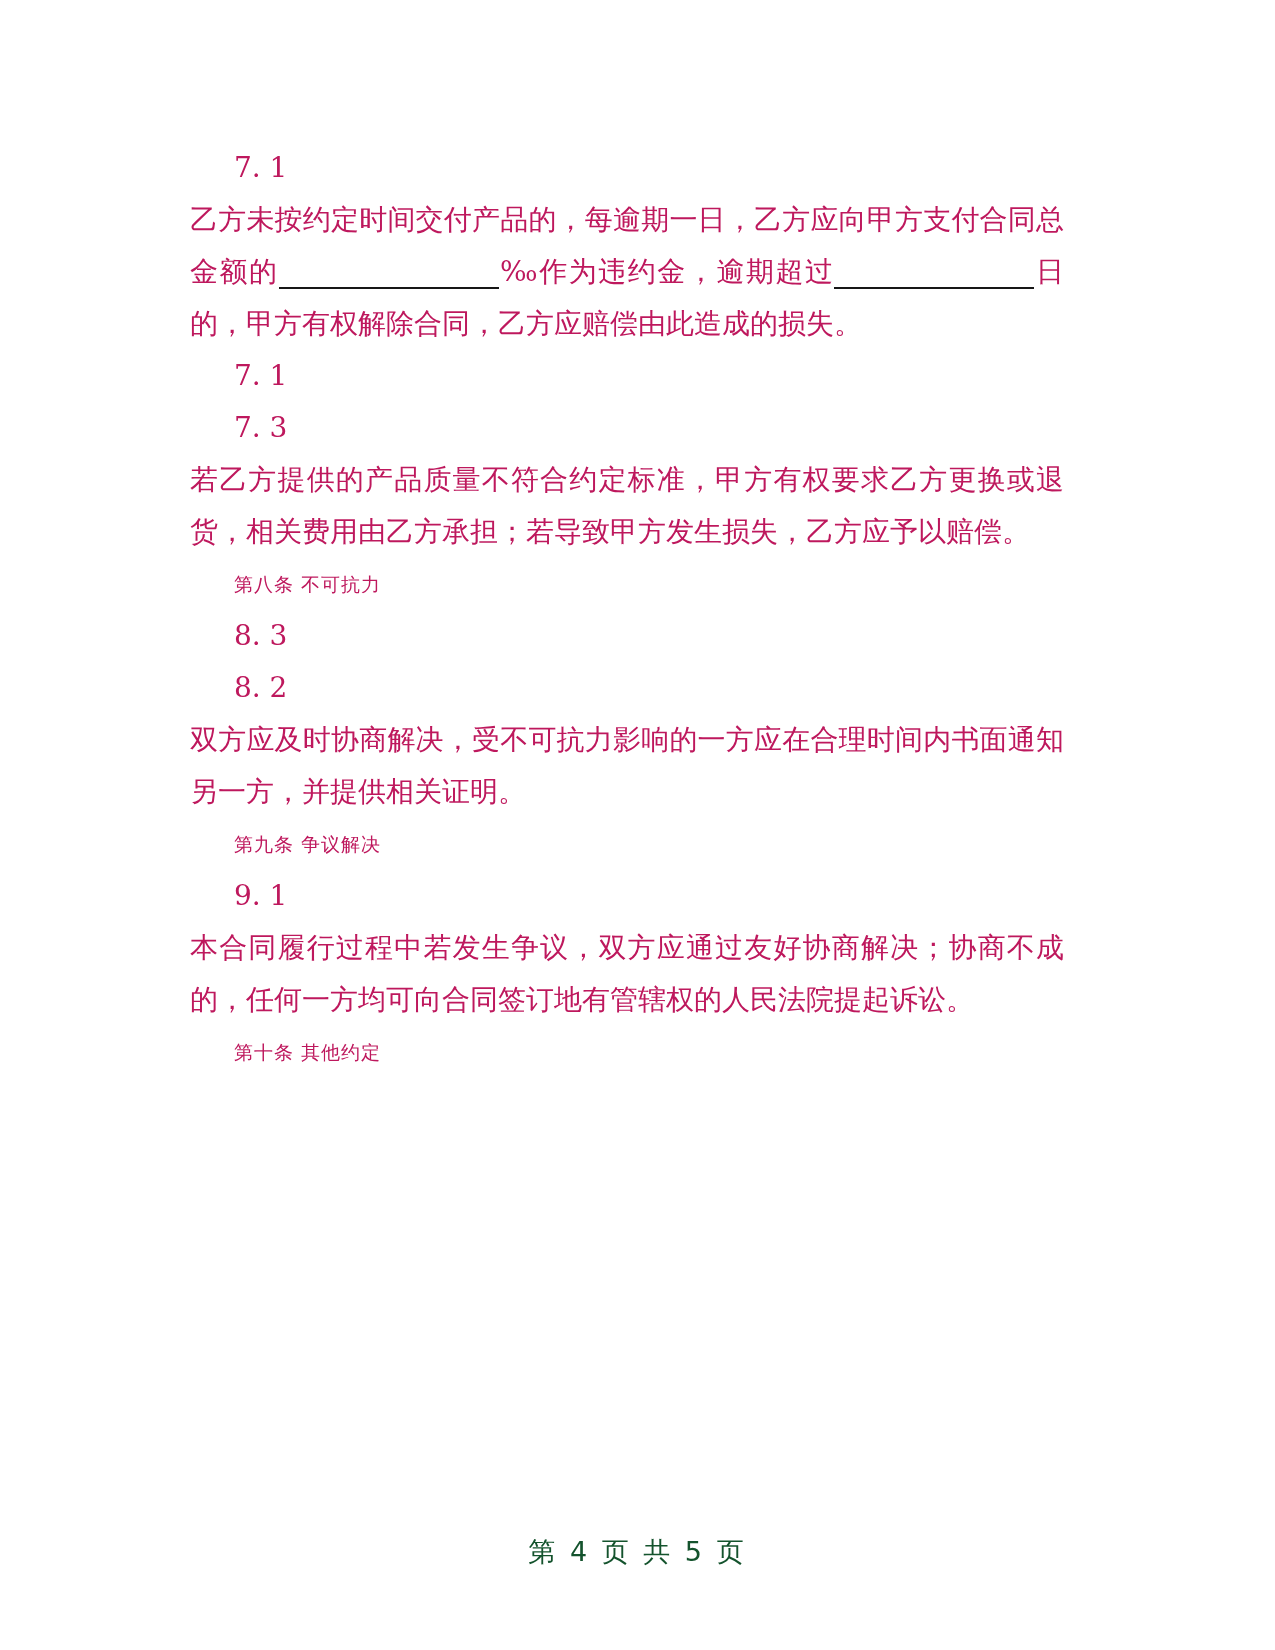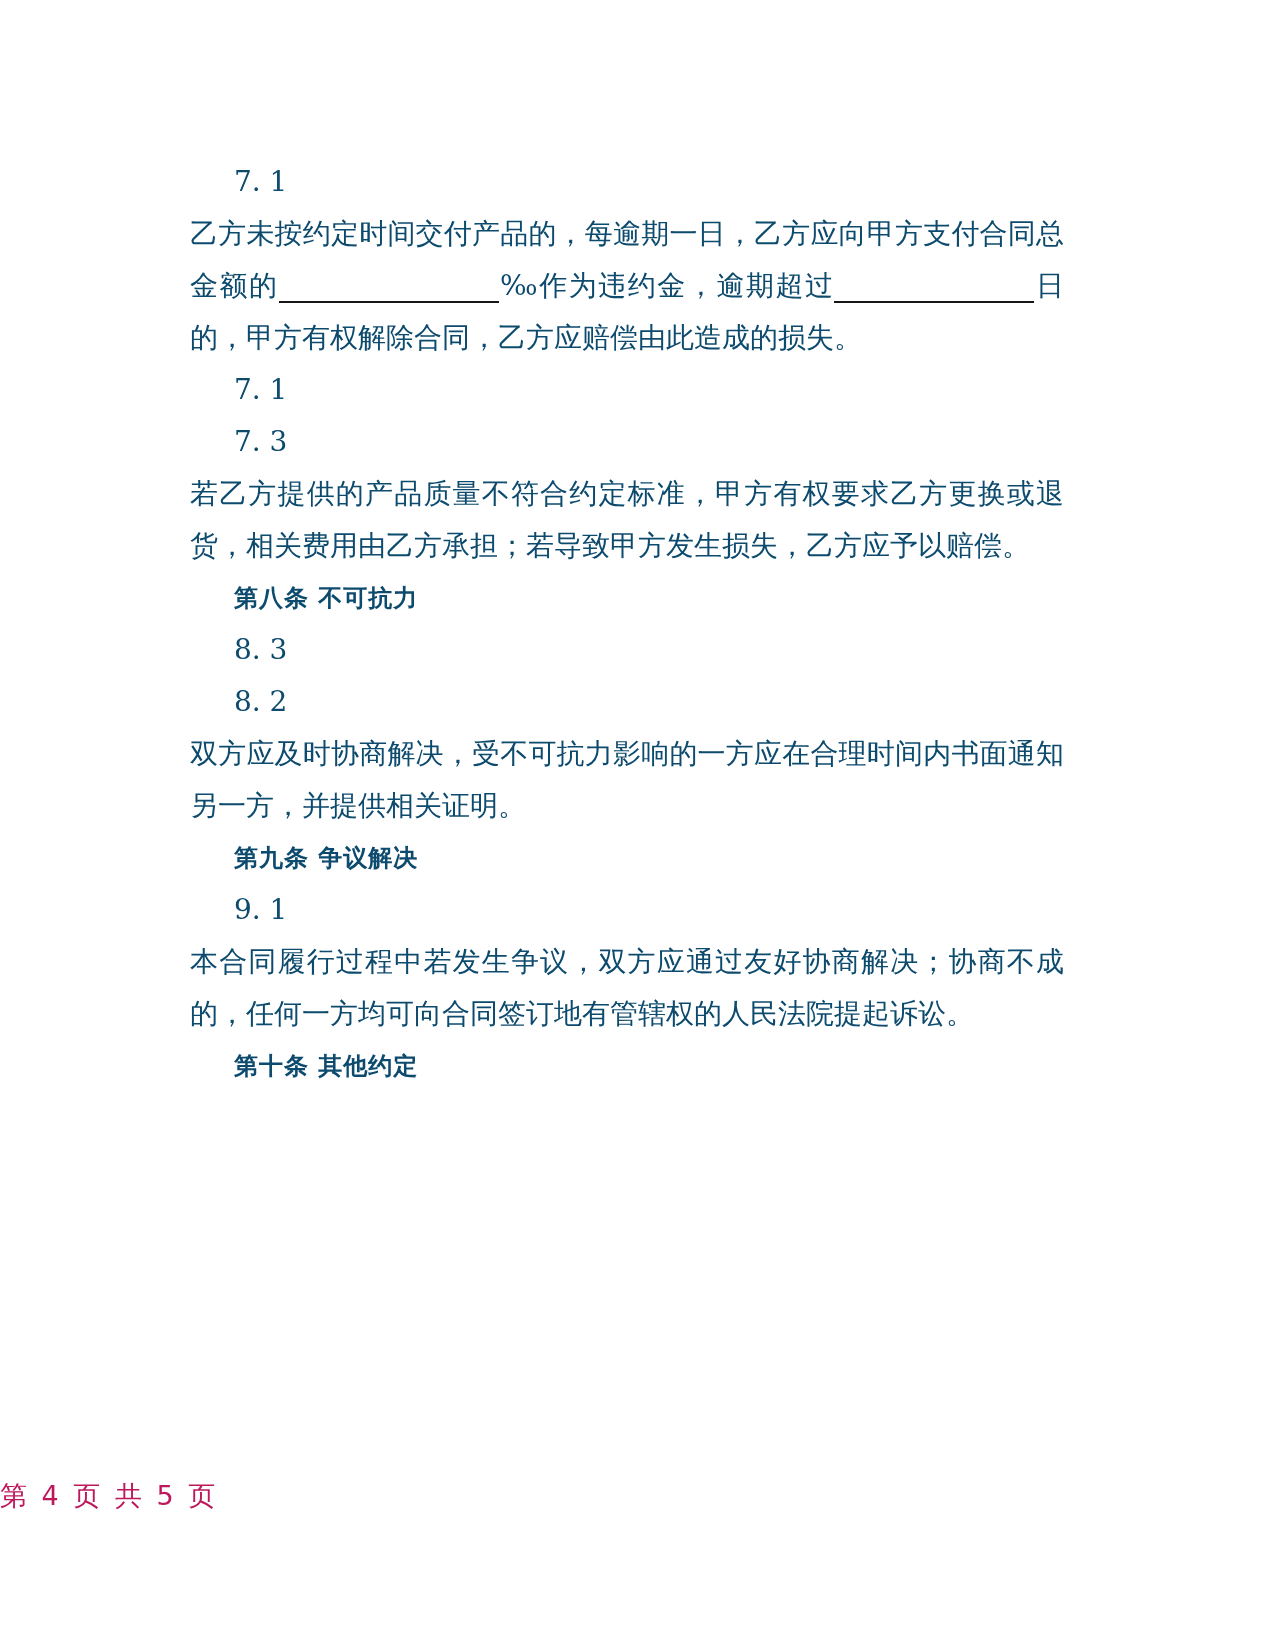--- a/index.html
+++ b/index.html
@@ -15,54 +15,55 @@
   }
   .page {
     position: absolute;
     inset: 0;
     background: #ffffff;
     overflow: hidden;
   }
   .doc {
     position: absolute;
     left: 190px;
-    top: 156px;
+    top: 142px;
     width: 874px;
-    color: #0c4a6e;
+    color: #be185d;
     font-size: 28px;
     line-height: 52px;
   }
   .clause-num {
     padding-left: 44px;
   }
   .para {
     text-align: justify;
     text-justify: inter-character;
   }
   .heading {
     padding-left: 44px;
-    font-weight: bold;
+    font-weight: normal;
     font-family: "DejaVu Sans", sans-serif;
-    font-size: 24px;
+    font-size: 19px;
     letter-spacing: 1px;
   }
   .blank {
     display: inline-block;
     border-bottom: 2px solid #161616;
     height: 34px;
     vertical-align: -8px;
   }
   .footer {
     position: absolute;
-    top: 1478px;
+    top: 1534px;
     left: 0;
     width: 100%;
+    text-align: center;
     font-family: "DejaVu Sans", sans-serif;
     font-size: 27px;
-    color: #be185d;
+    color: #14532d;
     letter-spacing: 3px;
   }
 </style>
 </head>
 <body>
 
 <div class="page">
   <div class="doc">
 
     <div class="clause-num">7. 1</div>

